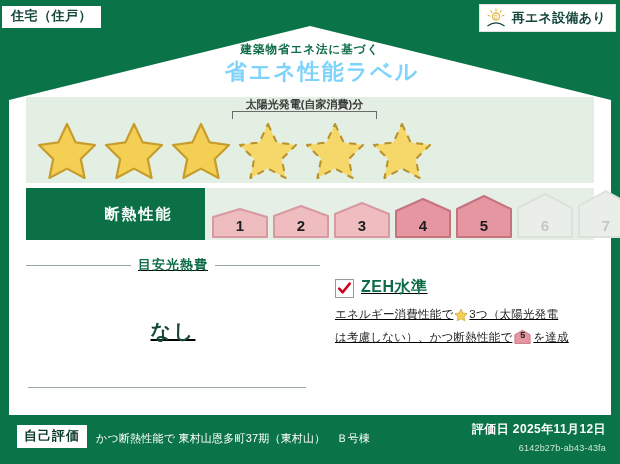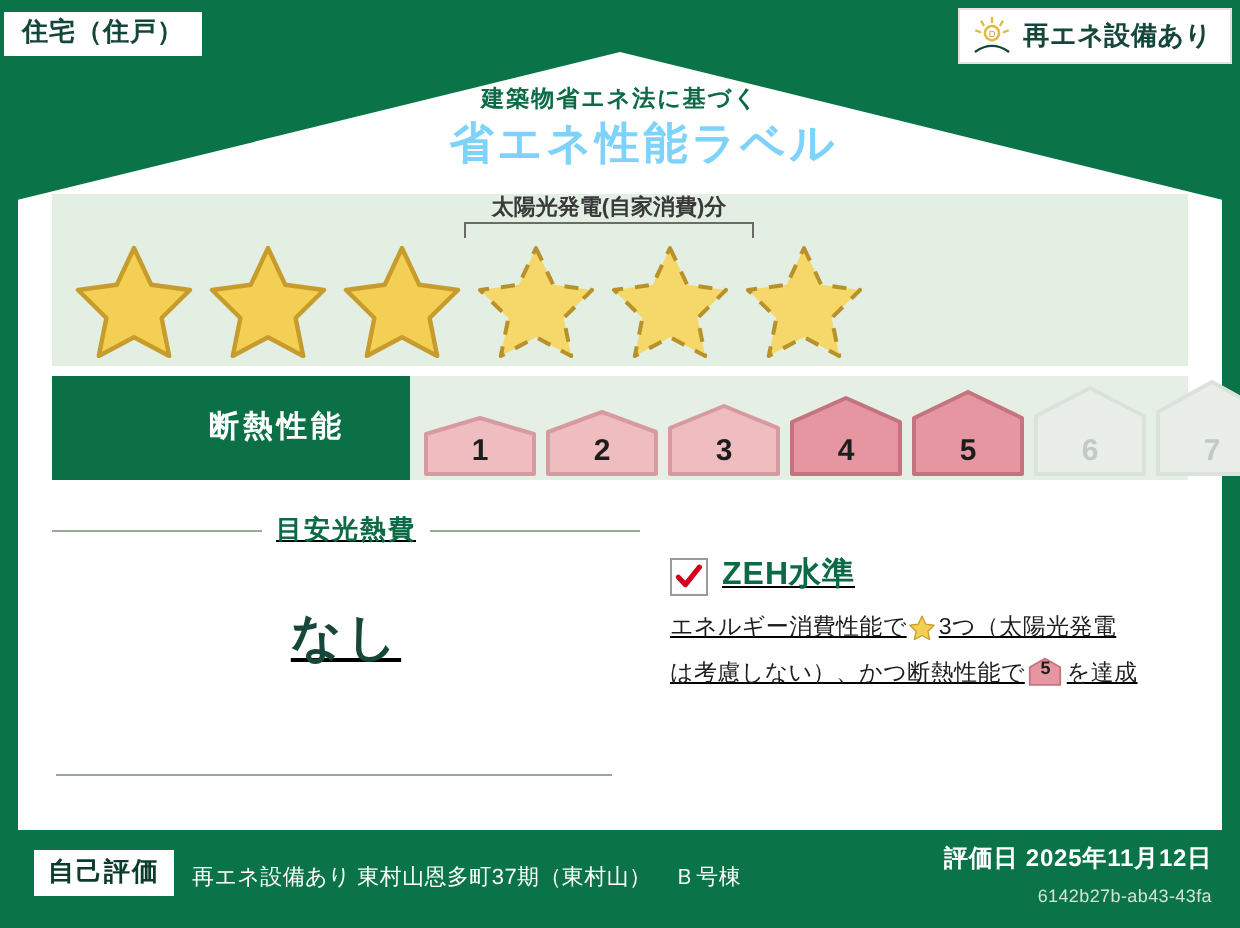--- a/index.html
+++ b/index.html
@@ -100,22 +100,22 @@
 
   
   .lower{position:absolute;left:26px;top:250px;width:568px;height:150px;display:flex;text-decoration:underline;}
   .lower-left{width:294px;position:relative;}
   .lower-right{flex:1;position:relative;padding-left:15px;}
 
   .cost-head{display:flex;align-items:center;gap:7px;margin-top:6px;}
   .cost-head .ln{flex:1;height:1px;background:#9aa89a;}
   .cost-head .tx{font-size:13px;font-weight:bold;color:#0c6b45;letter-spacing:1px;white-space:nowrap;}
   .cost-val{
-    text-align:center;font-size:25px;color:#17473a;font-weight:bold;
-    margin-top:28px;letter-spacing:2px;
+    text-align:center;font-size:20px;color:#17473a;font-weight:bold;
+    margin-top:44px;letter-spacing:2px;
   }
   .cost-rule{position:absolute;left:2px;right:14px;bottom:12px;height:1px;background:#9aa89a;}
 
   
   .zeh-head{display:flex;align-items:flex-end;gap:7px;margin-top:27px;}
   .chk{
     width:17px;height:17px;border:1px solid #9a9a9a;background:#fff;
     position:relative;flex:0 0 17px;
   }
   .chk svg{position:absolute;left:1px;top:1px;}
@@ -316,18 +316,18 @@
               <polygon points="29,2 55,17 55,47 3,47 3,17" fill="#e596a0" stroke="#c4747f" stroke-width="3" stroke-linejoin="round"></polygon>
             </svg>
           <span class="n">5</span>
         </span><span>を達成</span>
       </div>
     </div>
   </div>
 
   <div class="footer">
     <span class="self-eval">自己評価</span>
-    <span class="prop-name">再エネ設備あり 東村山恩多町37期（東村山）　Ｂ号棟</span>
+    <span class="prop-name">かつ断熱性能で 東村山恩多町37期（東村山）　Ｂ号棟</span>
     <span class="eval-date">評価日 2025年11月12日</span>
     <span class="eval-id">6142b27b-ab43-43fa</span>
   </div>
 
 </div>
 
 </body></html>

